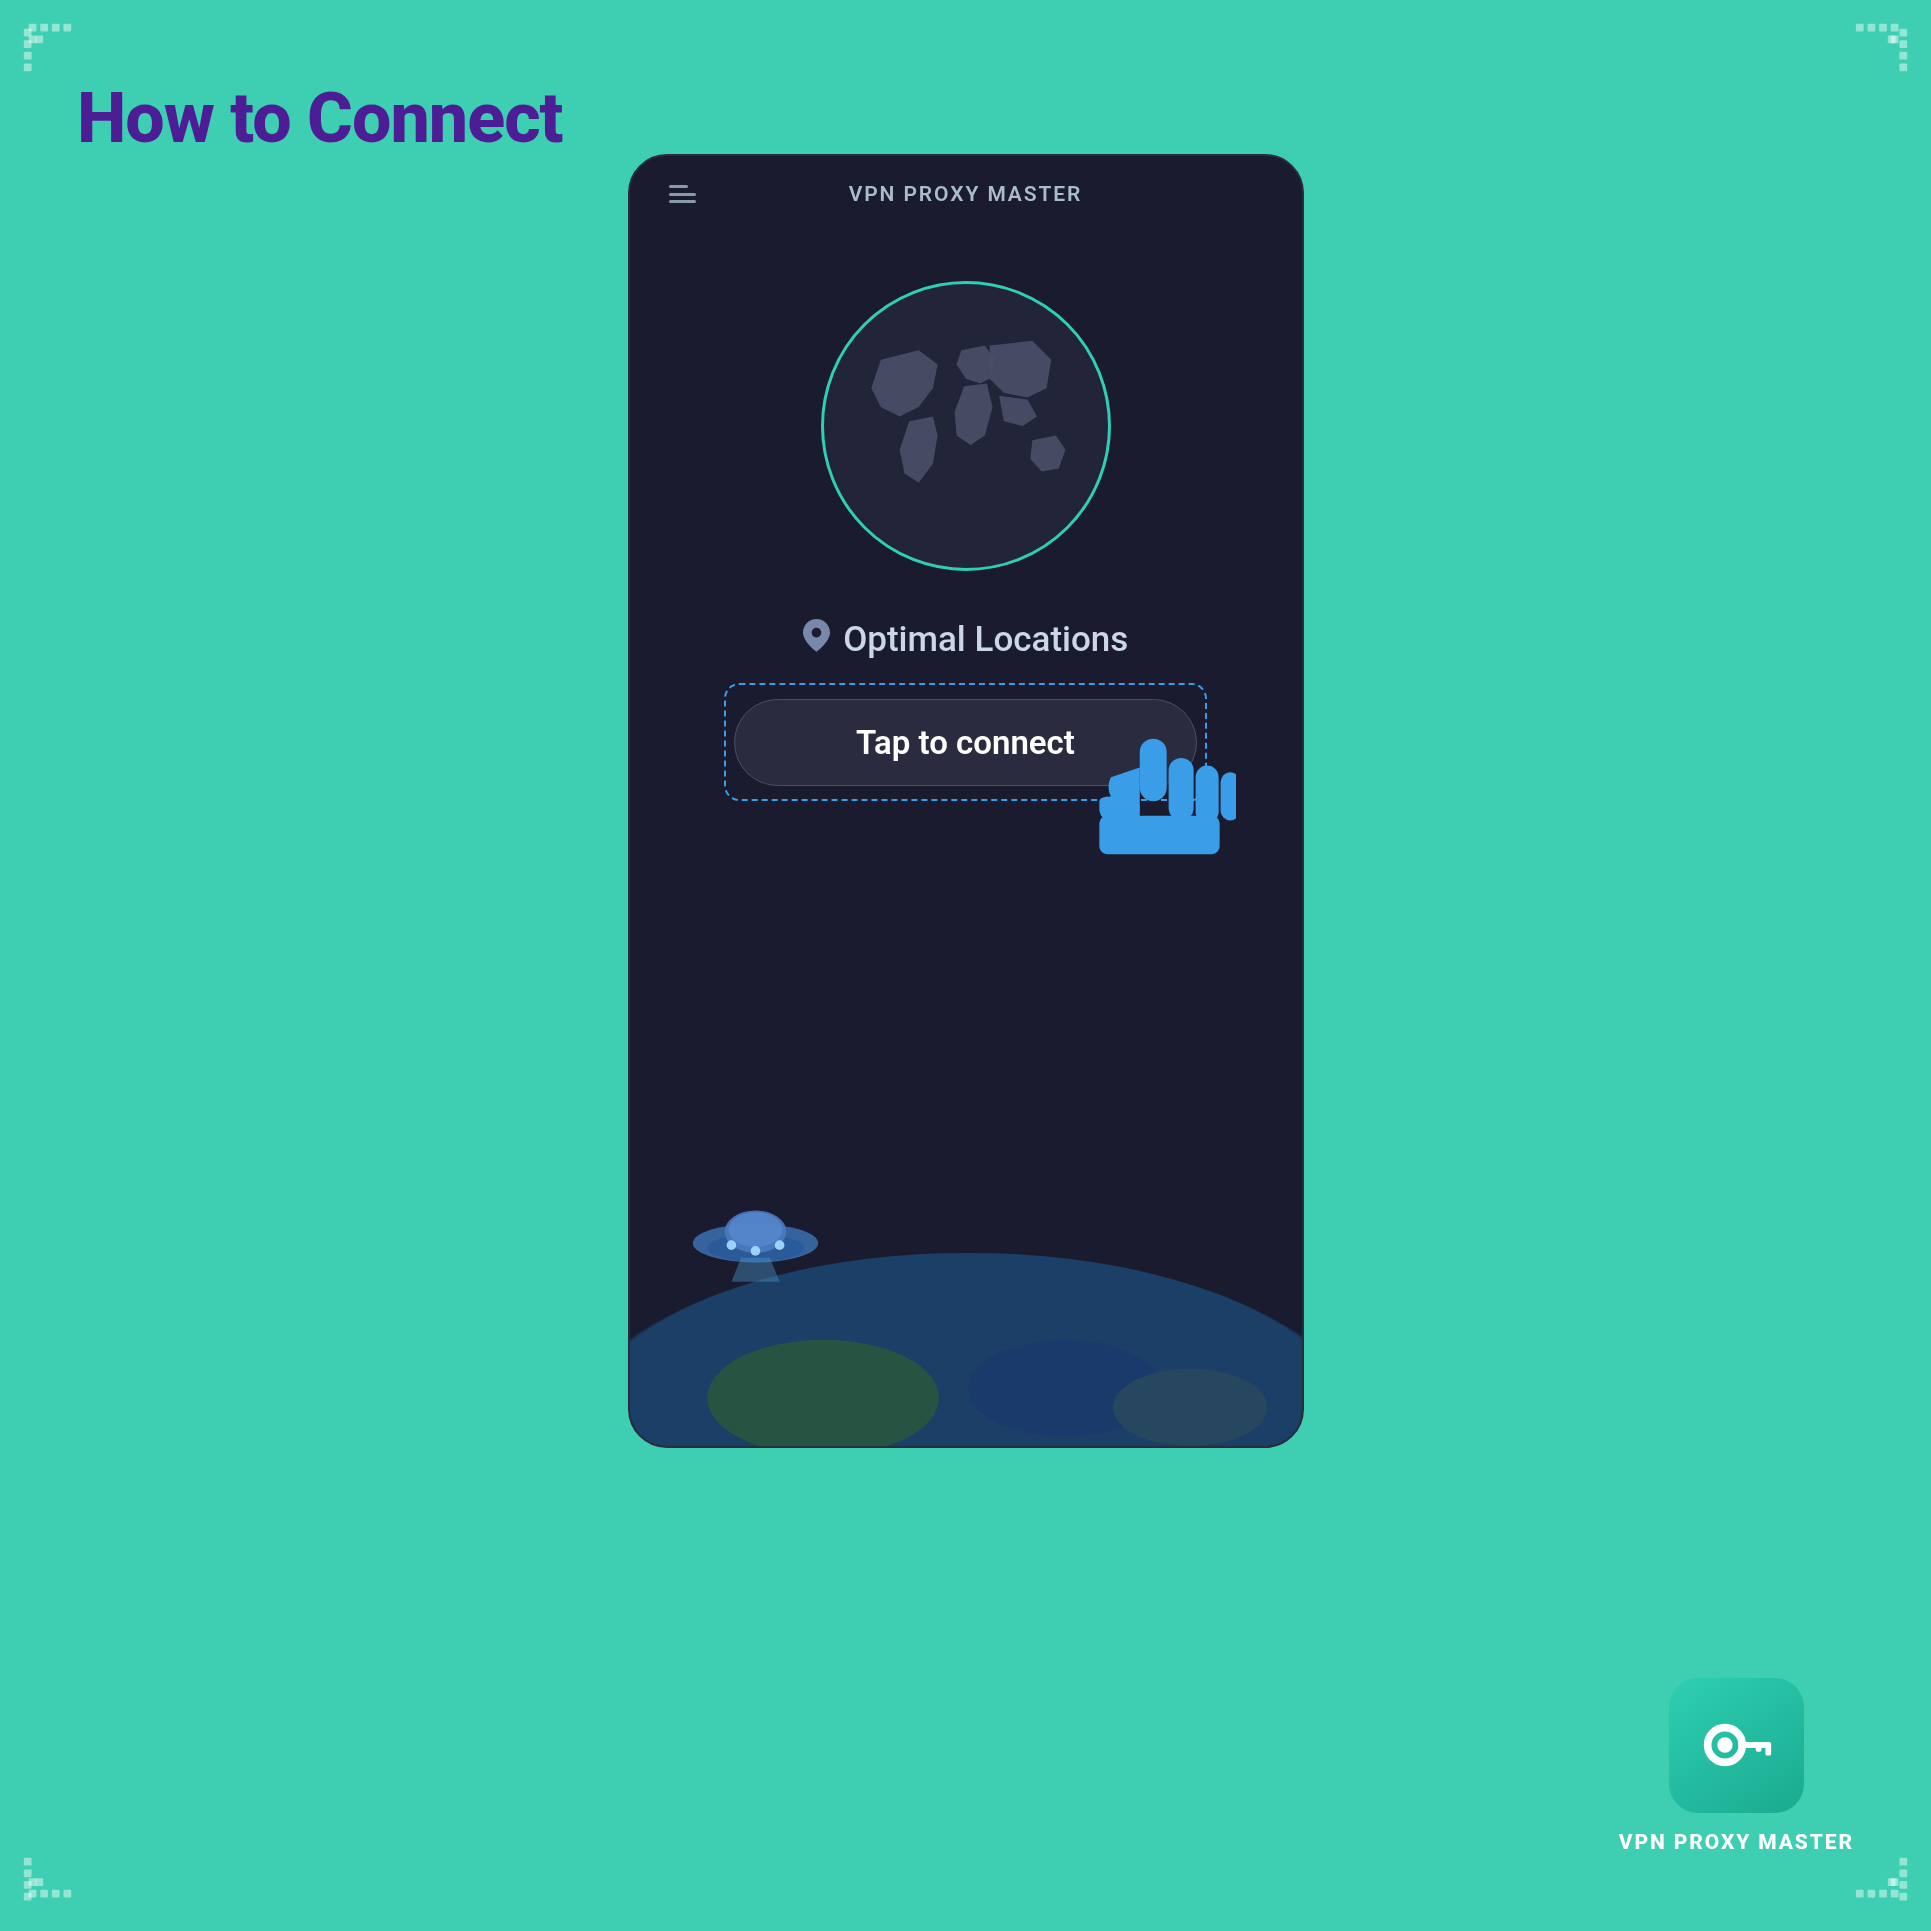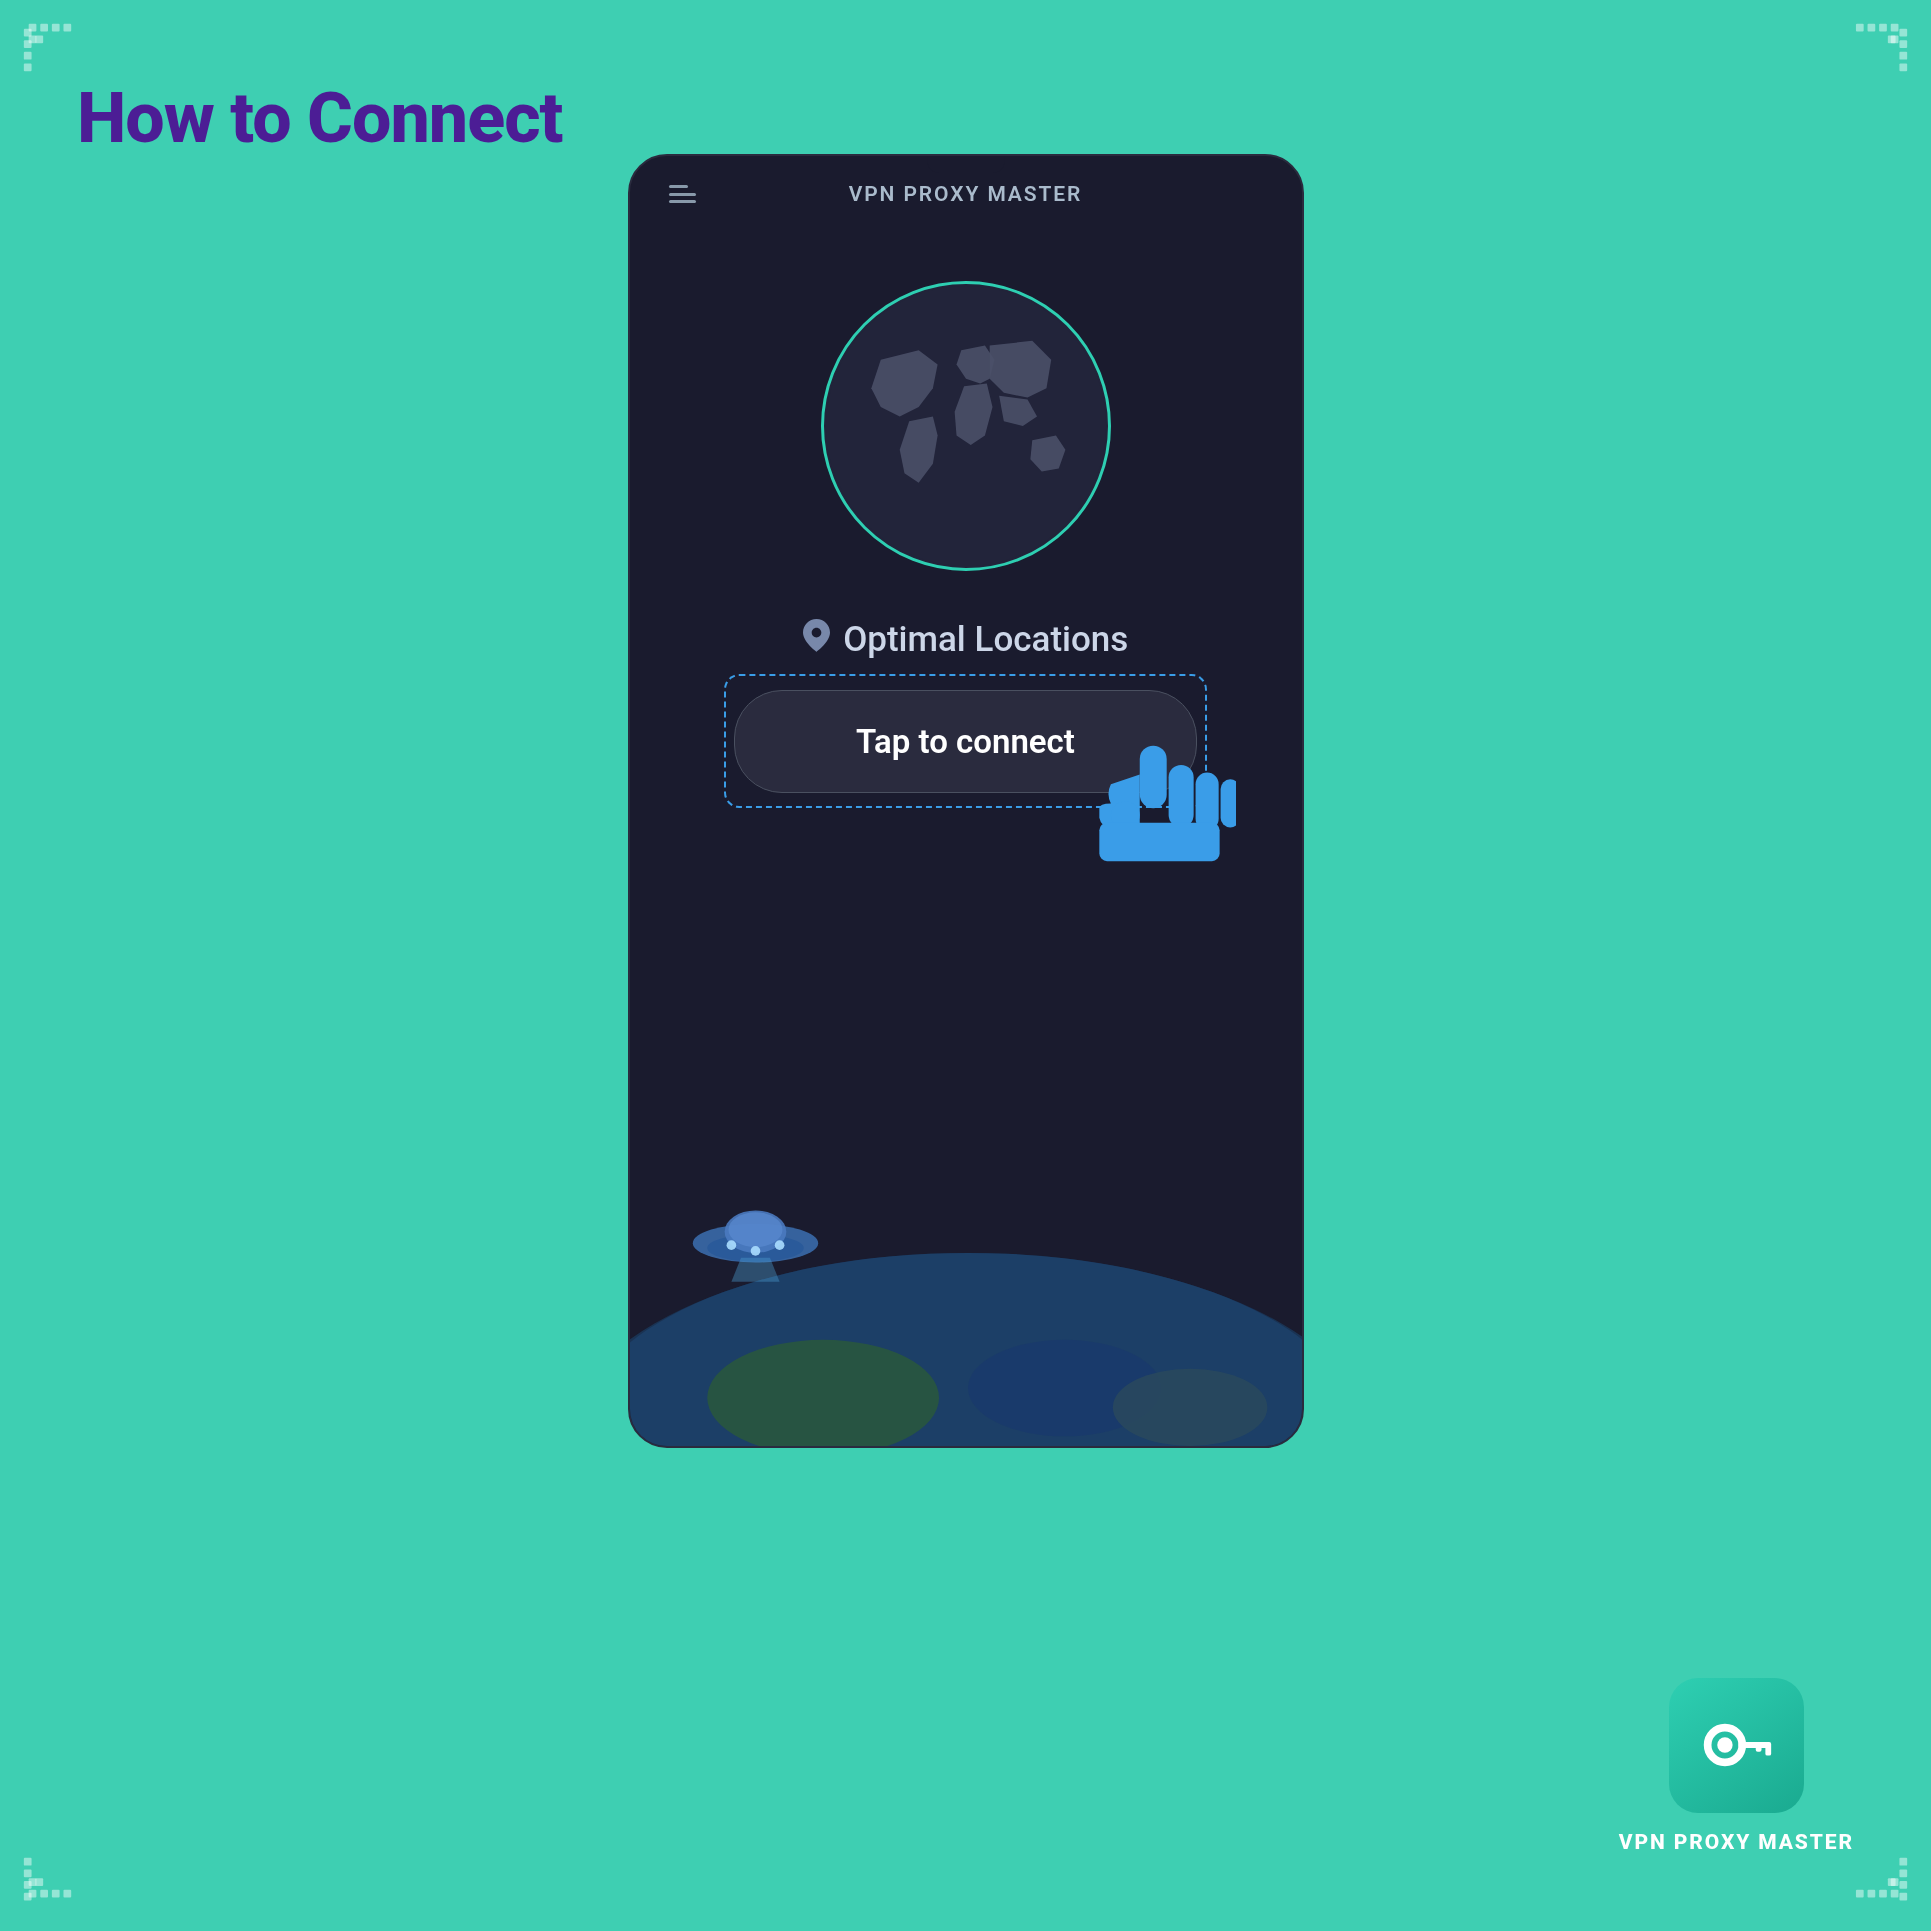--- a/index.html
+++ b/index.html
@@ -141,21 +141,21 @@
       width: 100%;
       height: 100%;
     }
 
     
     .location-row {
       display: flex;
       align-items: center;
       justify-content: center;
       gap: 13.5px;
-      margin-bottom: 30px;
+      margin-bottom: 39px;
     }
 
     .location-pin {
       color: #7888aa;
       font-size: 29px;
     }
 
     .location-text {
       color: #ccd6e8;
       font-size: 35px;
@@ -182,21 +182,21 @@
     }
 
     .connect-button {
       width: 100%;
       background-color: #2a2b3e;
       border: 1.9px solid #4a5060;
       border-radius: 48px;
       color: white;
       font-size: 33px;
       font-weight: 600;
-      padding: 31px 48px;
+      padding: 23px 48px;
       text-align: center;
       cursor: pointer;
       position: relative;
       z-index: 1;
     }
 
     
     .hand-cursor {
       position: absolute;
       bottom: -97px;

